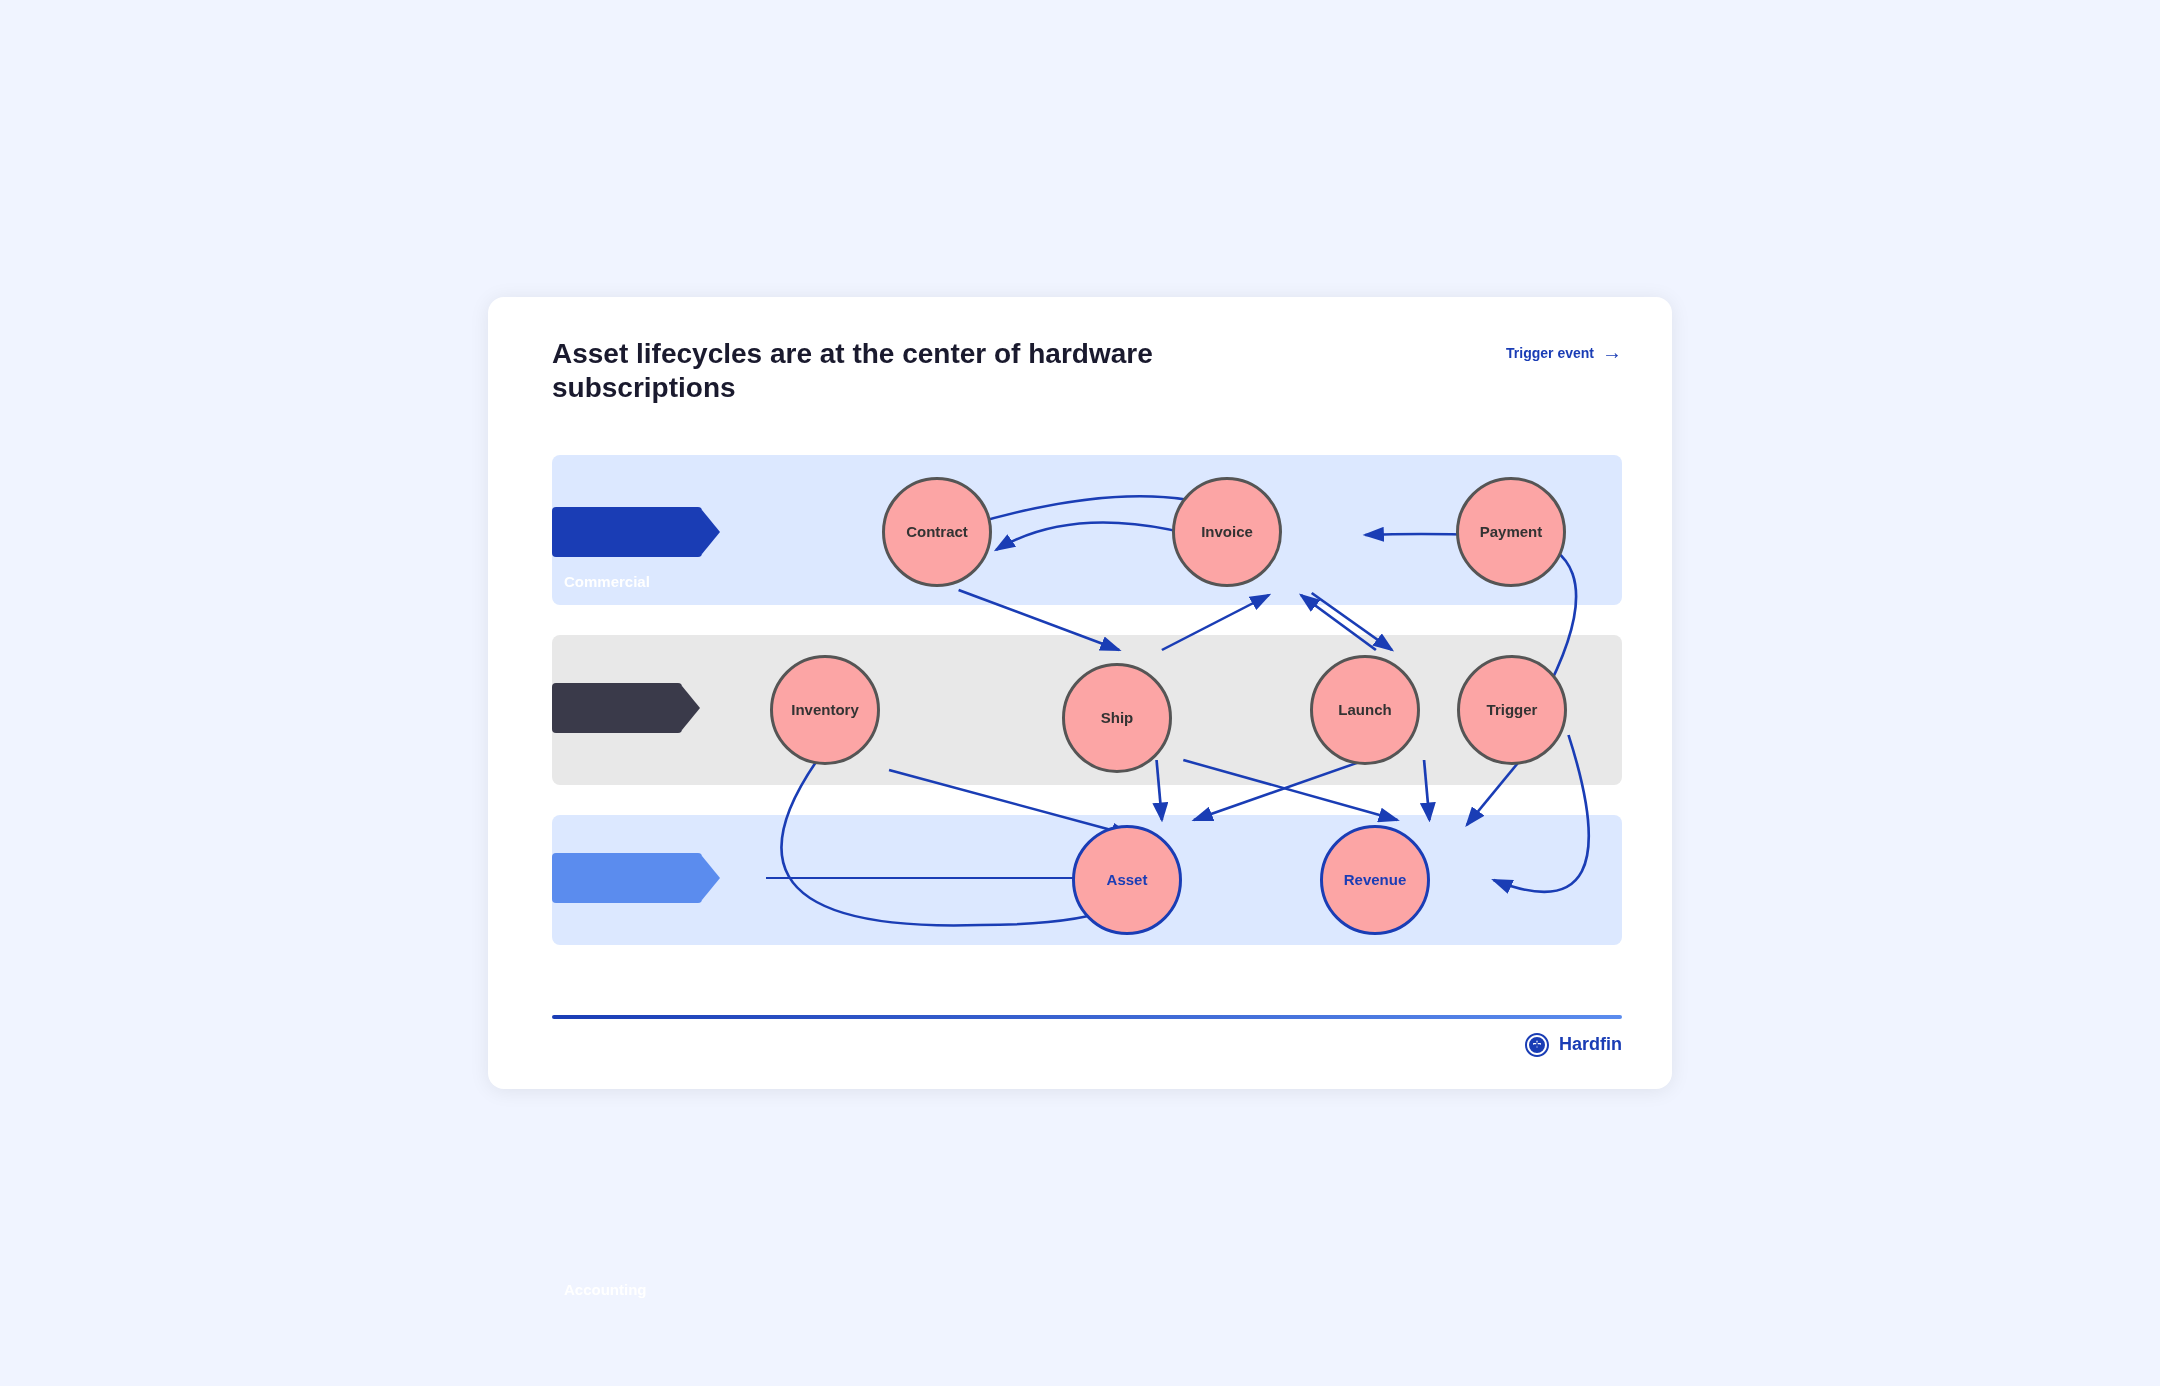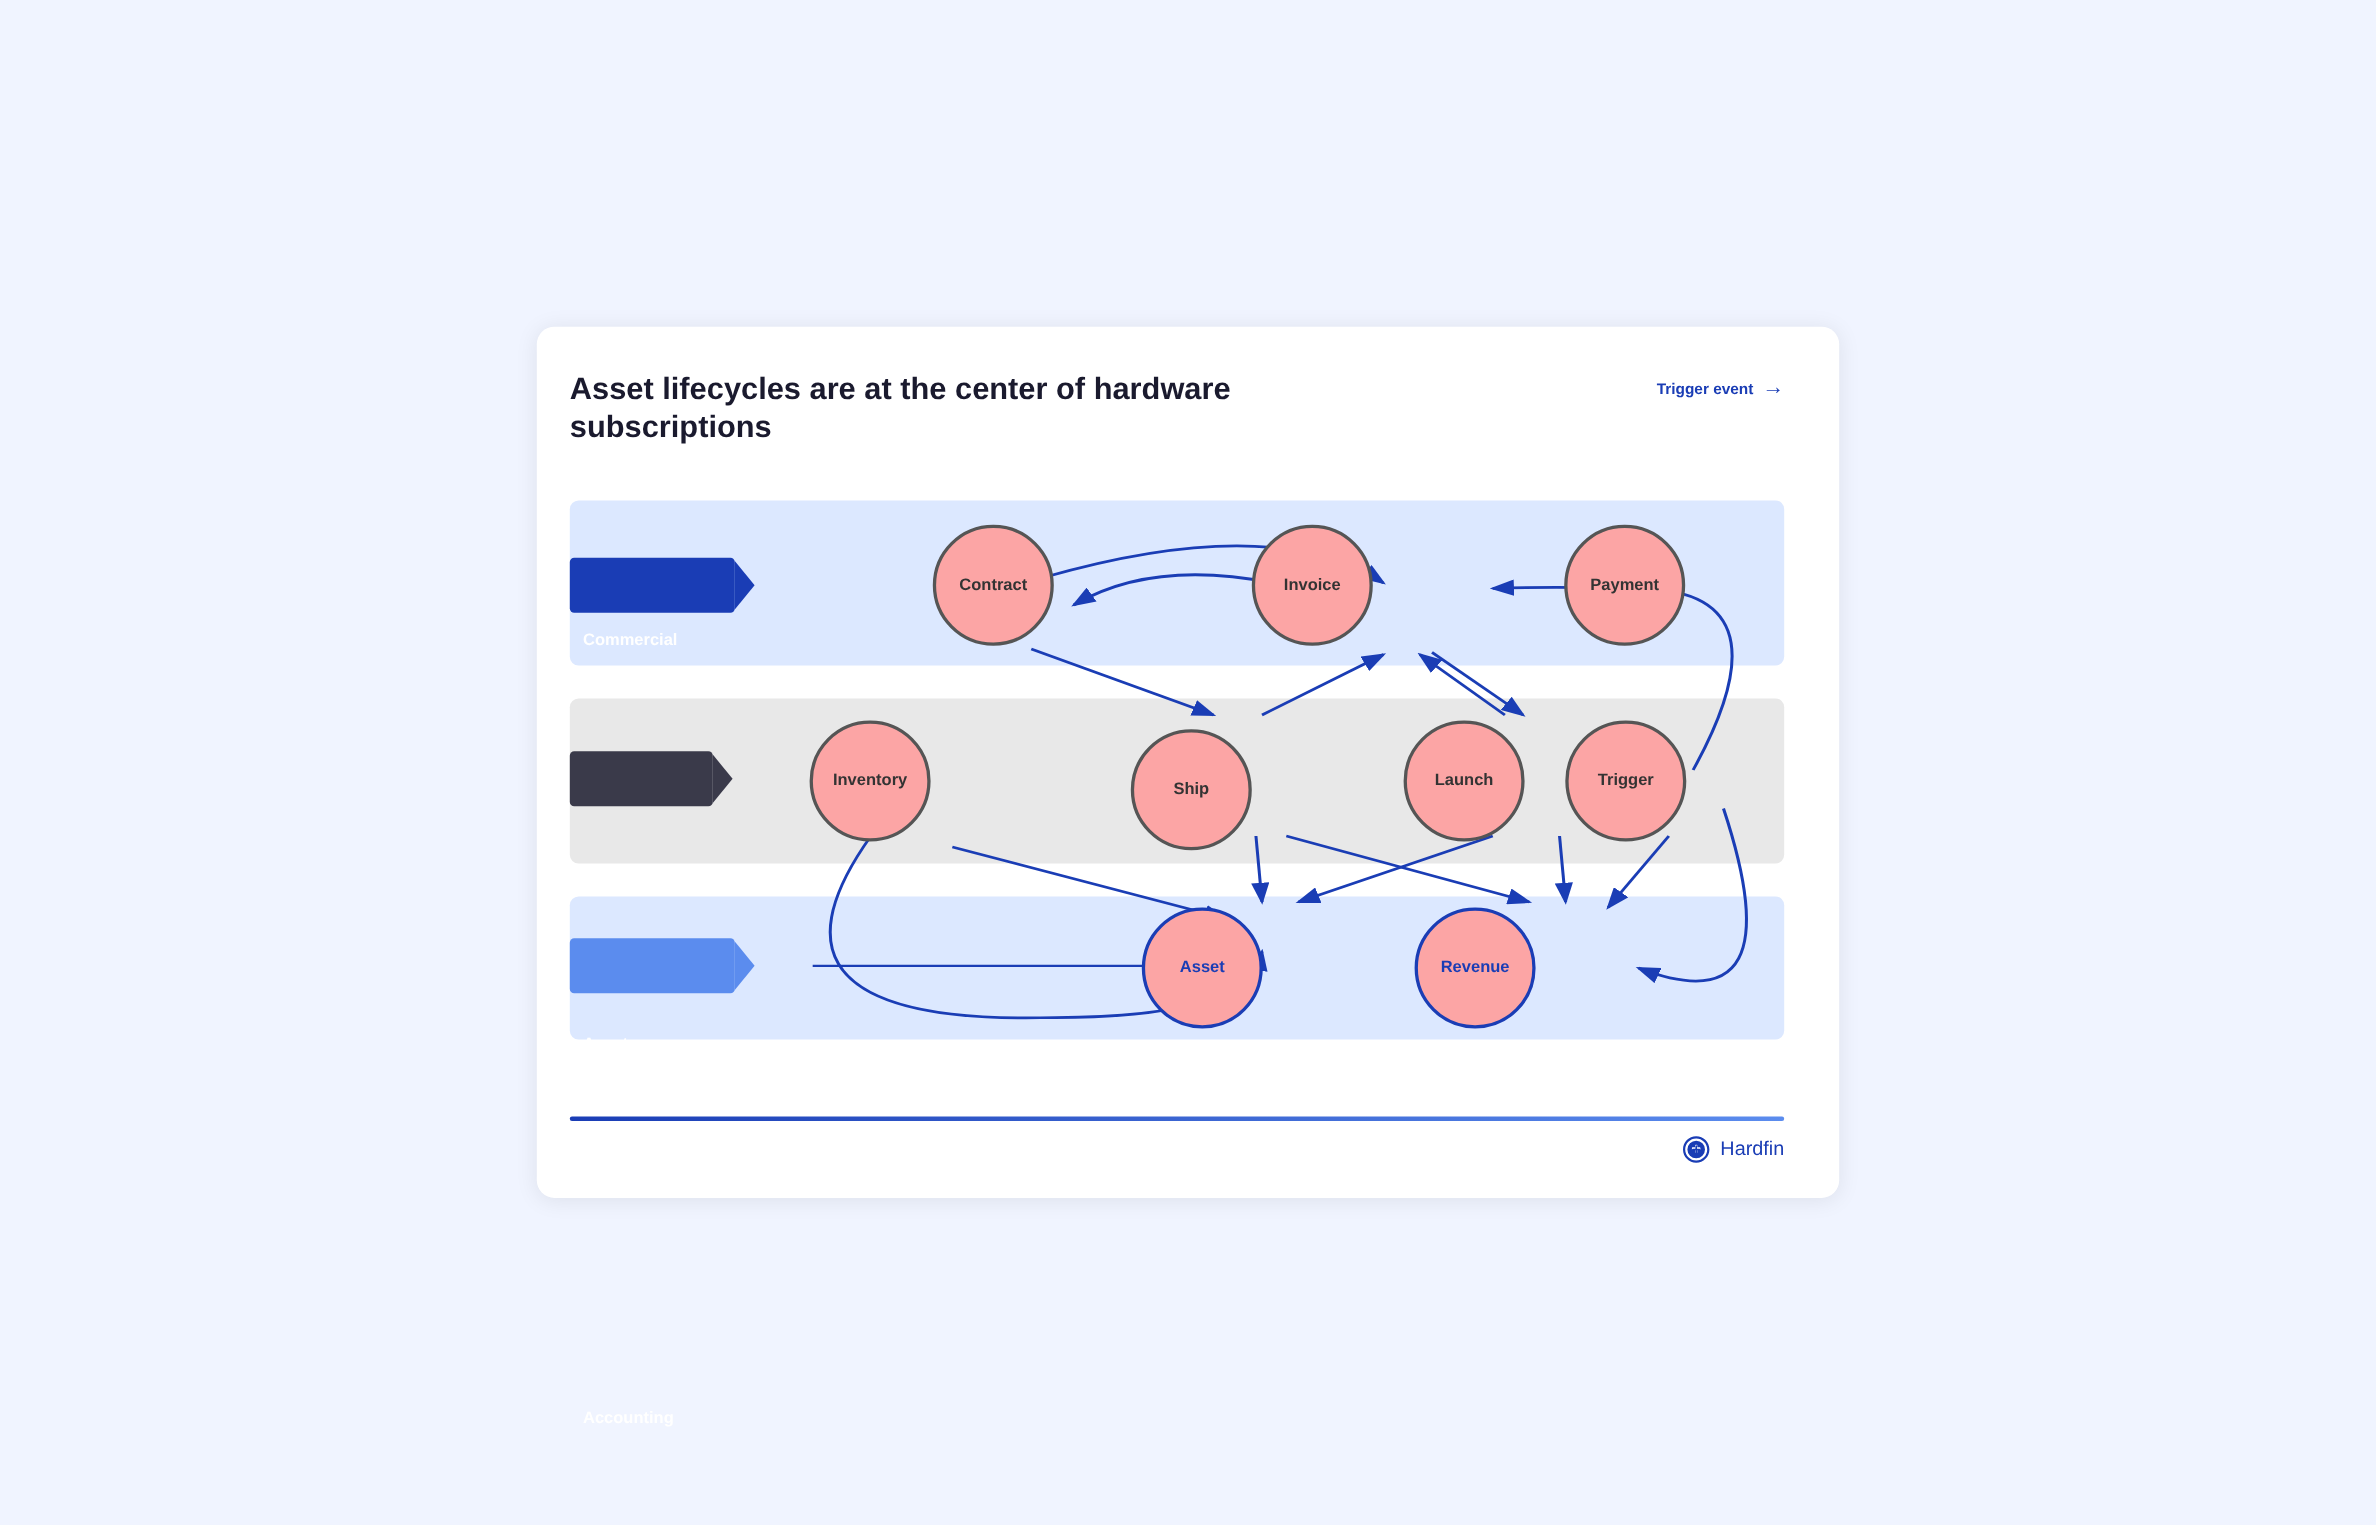--- a/index.html
+++ b/index.html
@@ -8,21 +8,21 @@
       font-family: 'Arial', sans-serif;
       display: flex;
       justify-content: center;
       align-items: center;
       min-height: 100vh;
       padding: 20px;
     }
     .card {
       background: white;
       border-radius: 16px;
-      padding: 40px 50px 30px 30px;
+      padding: 40px 50px 30px 64px;
       width: 1184px;
       max-width: 100%;
       position: relative;
       box-shadow: 0 2px 20px rgba(0,0,0,0.08);
     }
     .header {
       display: flex;
       justify-content: space-between;
       align-items: flex-start;
       margin-bottom: 30px;
@@ -191,21 +191,21 @@
       justify-content: flex-end;
       align-items: center;
       margin-top: 12px;
       gap: 8px;
     }
     .hardfin-logo {
       display: flex;
       align-items: center;
       gap: 8px;
       color: #1a3db5;
-      font-weight: 400;
+      font-weight: 700;
       font-size: 18px;
     }
     .hardfin-icon {
       width: 28px;
       height: 28px;
     }
   </style>
 </head>
 <body>
 

